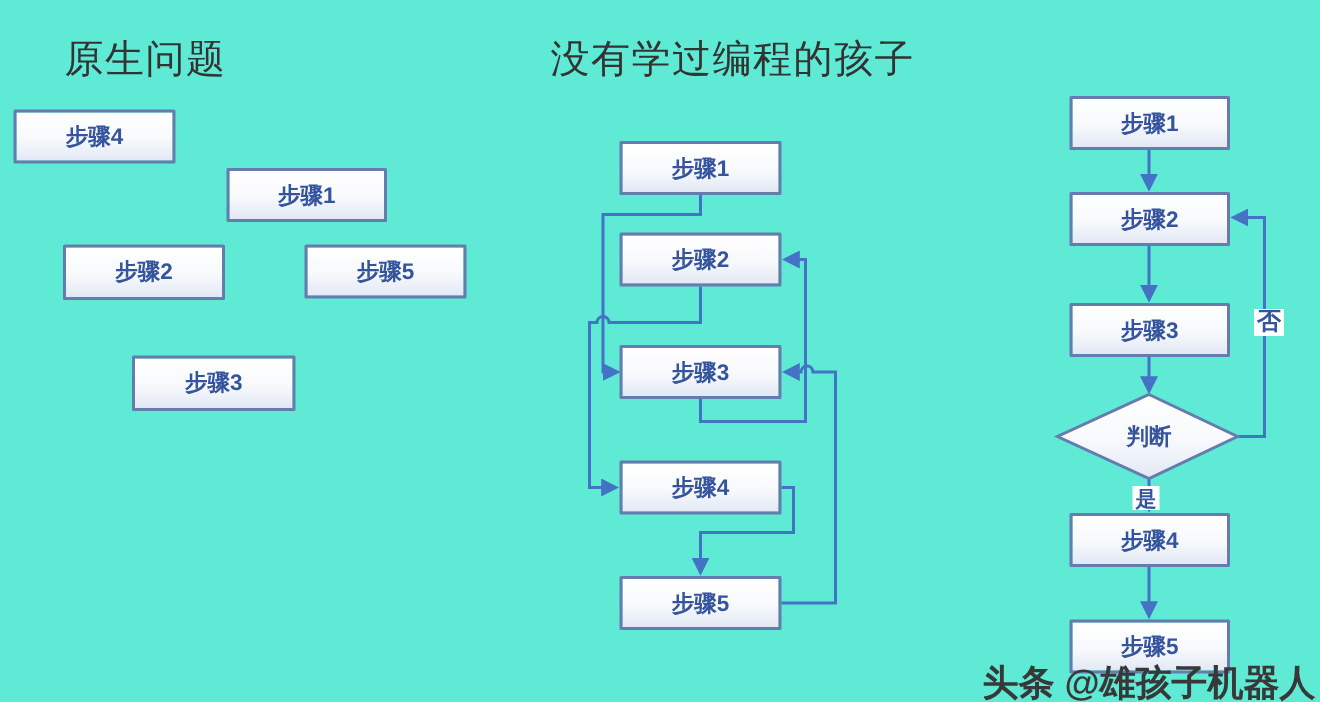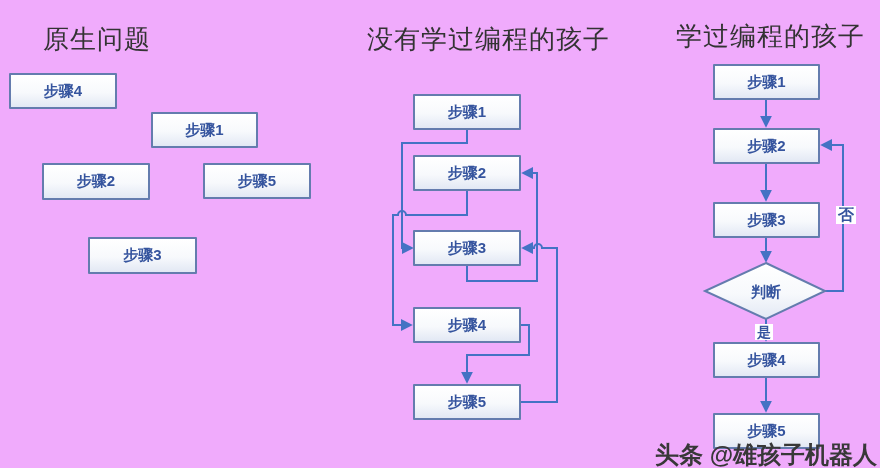--- a/index.html
+++ b/index.html
@@ -1,17 +1,17 @@
 <!DOCTYPE html>
 <html><head>
 <meta charset="utf-8">
 <style>
   html,body{margin:0;padding:0;background:#fff;}
   .canvas{
-    position:relative;width:880px;height:468px;background:#f0abfc;overflow:hidden;
+    position:relative;width:880px;height:468px;background:#5eead4;overflow:hidden;
     font-family:"Liberation Sans","DejaVu Sans",sans-serif;
   }
   .wires{position:absolute;left:0;top:0;pointer-events:none;}
   .sec-title{
     position:absolute;font-size:26px;font-weight:400;color:#333333;
     letter-spacing:1px;white-space:nowrap;
   }
   .box{
     position:absolute;width:108px;height:36px;box-sizing:border-box;
     border:2px solid #647cae;border-radius:1px;
@@ -61,21 +61,20 @@
       <path d="M766,319 L766,331" marker-end="url(#arw)"></path>
       <path d="M766,378 L766,402" marker-end="url(#arw)"></path>
       <path d="M825,291 L843,291 L843,145 L831,145" marker-end="url(#arw)"></path>
     </g>
 
     <polygon points="766,263 825,291 766,319 705,291" fill="url(#gFill)" stroke="#647cae" stroke-width="2"></polygon>
   </svg>
 
   <div class="sec-title" style="left:43px;top:22px;">原生问题</div>
   <div class="sec-title" style="left:347px;top:22px;margin-left:20px;">没有学过编程的孩子</div>
-  <div class="sec-title" style="left:676px;top:19px;">学过编程的孩子</div>
 
   <div class="box" style="left:9px;top:73px;width:108px;">步骤4</div>
   <div class="box" style="left:151px;top:112px;width:107px;">步骤1</div>
   <div class="box" style="left:42px;top:163px;width:108px;height:37px;">步骤2</div>
   <div class="box" style="left:203px;top:163px;width:108px;">步骤5</div>
   <div class="box" style="left:88px;top:237px;width:109px;height:37px;">步骤3</div>
 
   <div class="box" style="left:413px;top:94px;">步骤1</div>
   <div class="box" style="left:413px;top:155px;">步骤2</div>
   <div class="box" style="left:413px;top:230px;">步骤3</div>

